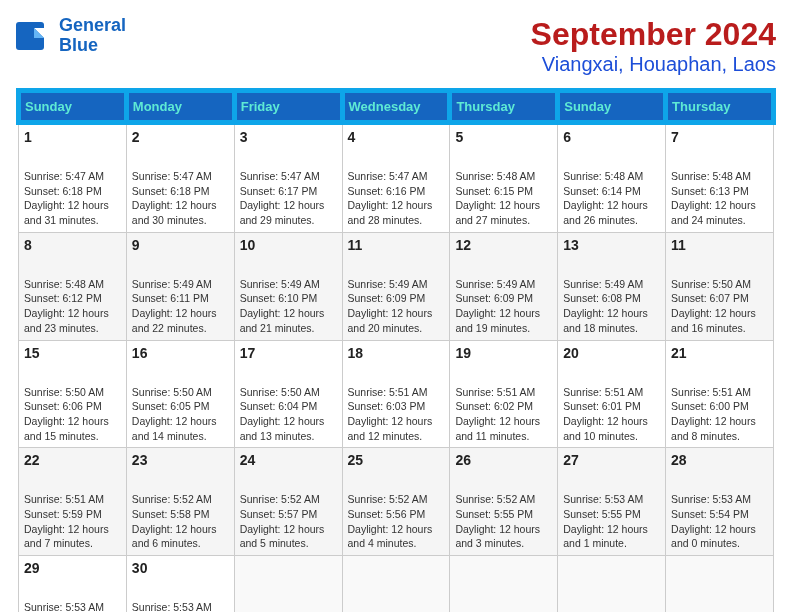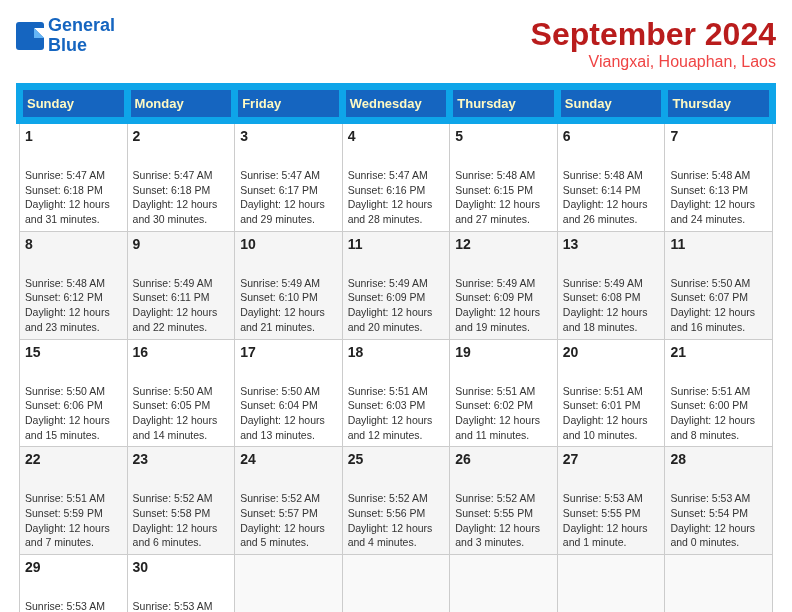--- a/index.html
+++ b/index.html
@@ -12,56 +12,56 @@
     }
     .header {
       display: flex;
       justify-content: space-between;
       align-items: flex-start;
       margin-bottom: 12px;
     }
     .logo {
       display: flex;
       align-items: center;
-      gap: 4px;
+      gap: 15px;
     }
     .logo-text {
       font-size: 18px;
       font-weight: bold;
       color: #333;
       line-height: 1.1;
     }
     .logo-text span { color: #1565c0; }
     .logo-icon {
       width: 28px;
       height: 28px;
     }
     .title-block { text-align: right; }
     .month-title {
       font-size: 32px;
       font-weight: bold;
       color: #b91c1c;
     }
     .location-title {
-      font-size: 16px;
-      color: #ef4444;
+      font-size: 20px;
+      color: #1d4ed8;
     }
     table {
       width: 100%;
       border-collapse: collapse;
       font-size: 11px;
     }
     thead tr th {
       background: #1565c0;
-      color: #fef9c3;
+      color: #5eead4;
       padding: 6px 4px;
       text-align: left;
       font-size: 13px;
       font-weight: bold;
-      border: 7px solid #0ea5e9;
+      border: 5px solid #0ea5e9;
     }
     tbody tr td {
       border: 1px solid #ccc;
       vertical-align: top;
       padding: 4px 5px;
       width: 14.28%;
       min-height: 80px;
       height: 88px;
     }
     tbody tr:nth-child(even) td {

